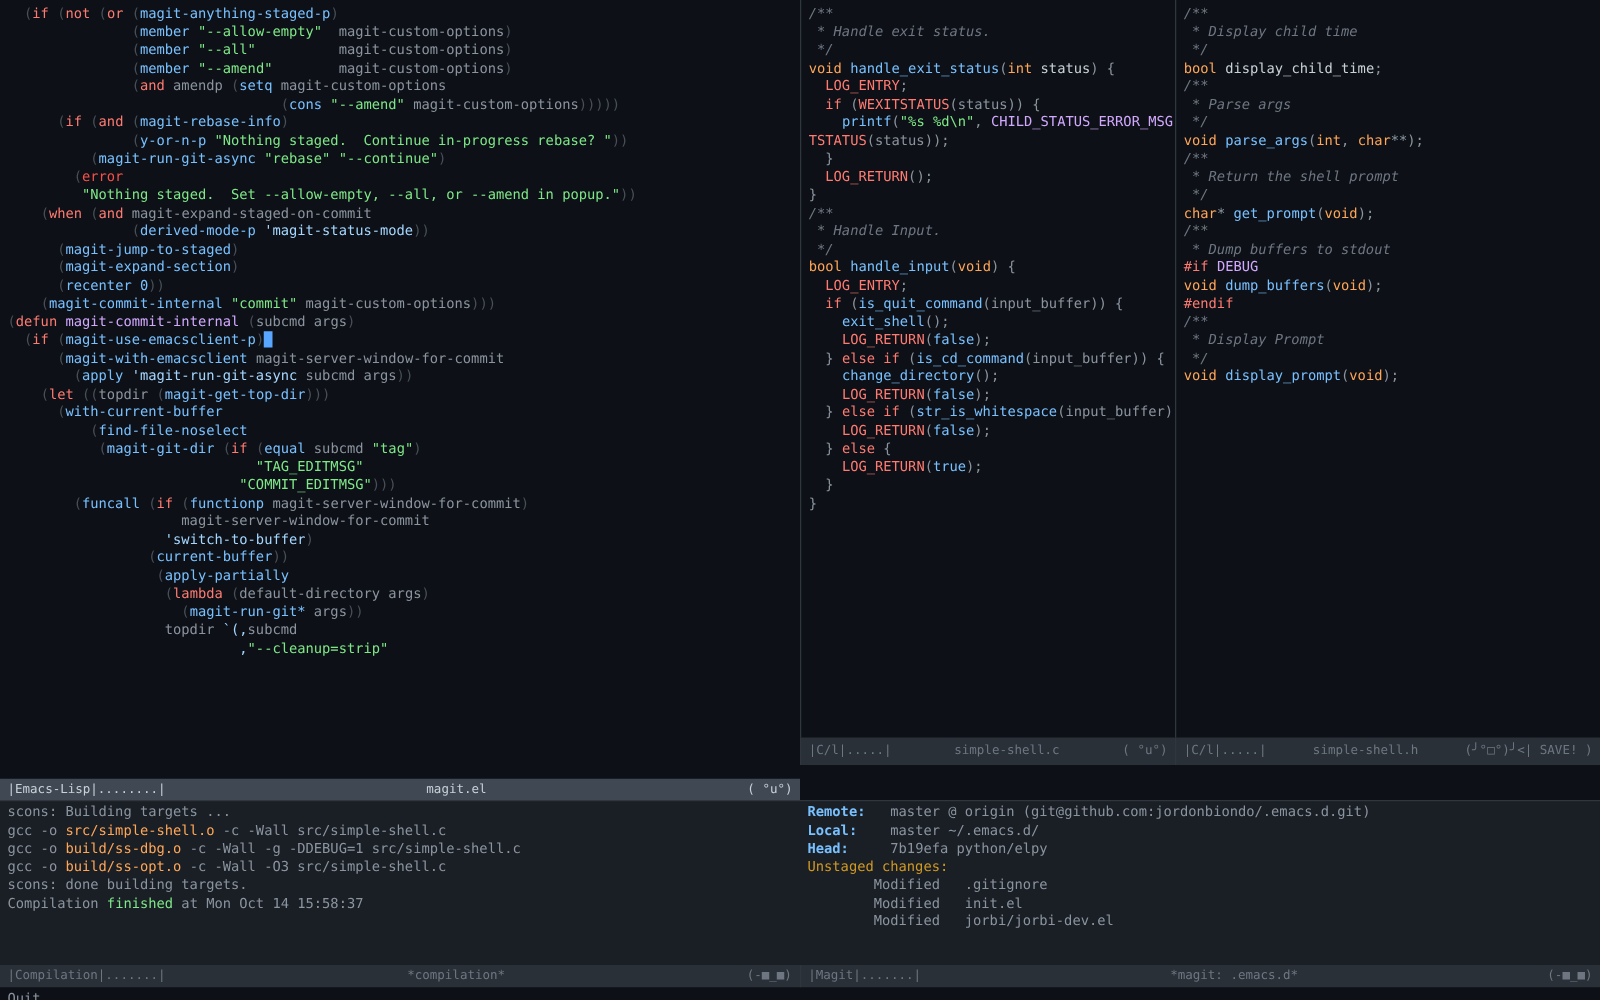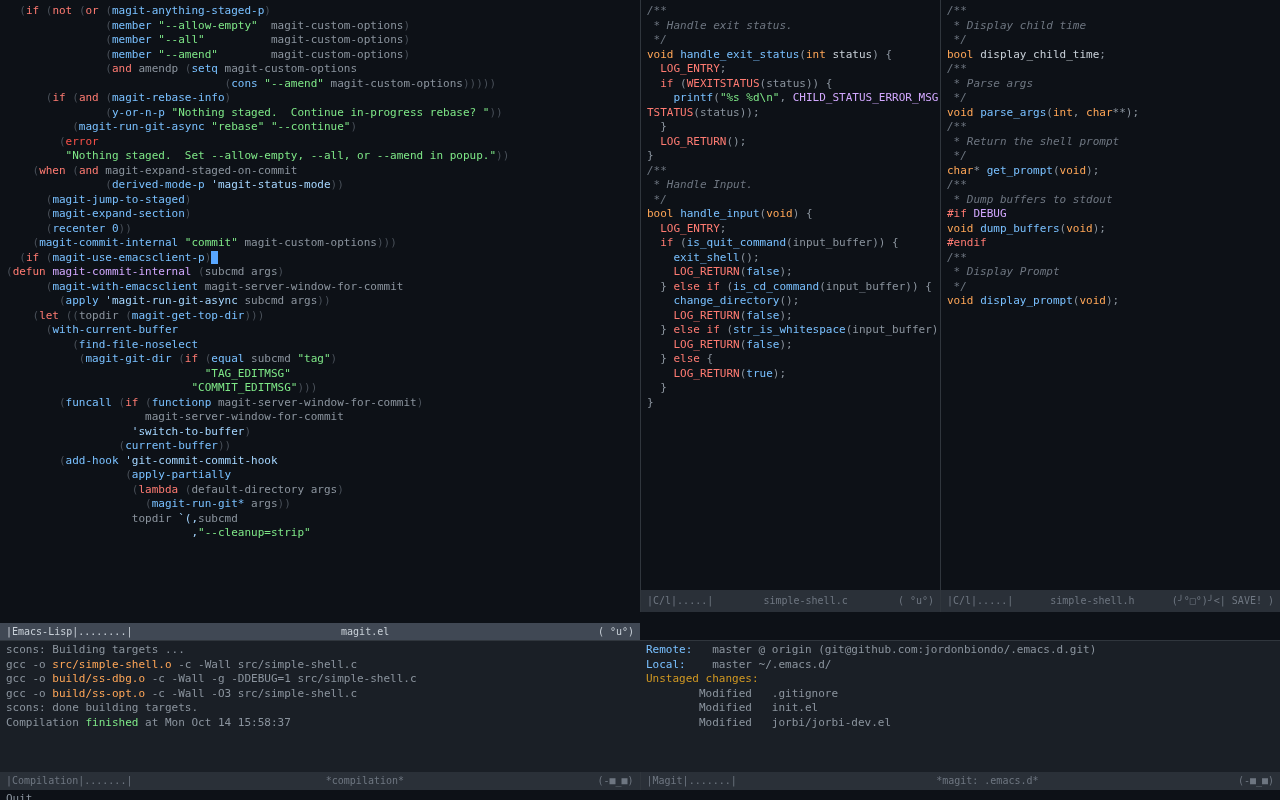--- a/index.html
+++ b/index.html
@@ -53,21 +53,21 @@
 .c-var { color: #c9d1d9; }
 .c-bool { color: #79c0ff; }
 .c-err { color: #f85149; }
 .c-num { color: #79c0ff; }
 .cursor { background: #58a6ff; width: 7px; height: 13px; display: inline-block; vertical-align: middle; }
 .minibuf { background: #0d1117; color: #8b949e; padding: 2px 6px; }
 .tr-c { padding: 4px 6px; overflow: hidden; border-left: 1px solid #30363d; }
 .tr-h { padding: 4px 6px; overflow: hidden; border-left: 1px solid #30363d; }
 .tr-ml1 { grid-column: 1; border-left: 1px solid #30363d; }
 .tr-ml2 { grid-column: 2; border-left: 1px solid #30363d; }
-.status-label { color: #79c0ff; font-weight: normal; }
+.status-label { color: #79c0ff; font-weight: bold; }
 .status-val { color: #8b949e; }
 .sect-head { color: #d29922; }
 </style>
 </head>
 <body>
 
 <div class="container">
   <div class="pane top-left">
     <div id="tl-code">
         <div class="code-line">  <span class="c-paren">(</span><span class="c-kw">if</span> <span class="c-paren">(</span><span class="c-kw">not</span> <span class="c-paren">(</span><span class="c-kw">or</span> <span class="c-paren">(</span><span class="c-fn">magit-anything-staged-p</span><span class="c-paren">)</span></div>
@@ -81,35 +81,34 @@
         <div class="code-line">          <span class="c-paren">(</span><span class="c-fn">magit-run-git-async</span> <span class="c-str">"rebase"</span> <span class="c-str">"--continue"</span><span class="c-paren">)</span></div>
         <div class="code-line">        <span class="c-paren">(</span><span class="c-err">error</span></div>
         <div class="code-line">         <span class="c-str">"Nothing staged.  Set --allow-empty, --all, or --amend in popup."</span><span class="c-paren">))</span></div>
         <div class="code-line">    <span class="c-paren">(</span><span class="c-kw">when</span> <span class="c-paren">(</span><span class="c-kw">and</span> magit-expand-staged-on-commit</div>
         <div class="code-line">               <span class="c-paren">(</span><span class="c-fn">derived-mode-p</span> <span class="c-const">'magit-status-mode</span><span class="c-paren">))</span></div>
         <div class="code-line">      <span class="c-paren">(</span><span class="c-fn">magit-jump-to-staged</span><span class="c-paren">)</span></div>
         <div class="code-line">      <span class="c-paren">(</span><span class="c-fn">magit-expand-section</span><span class="c-paren">)</span></div>
         <div class="code-line">      <span class="c-paren">(</span><span class="c-fn">recenter</span> <span class="c-num">0</span><span class="c-paren">))</span></div>
         <div class="code-line">    <span class="c-paren">(</span><span class="c-fn">magit-commit-internal</span> <span class="c-str">"commit"</span> magit-custom-options<span class="c-paren">)))</span></div>
         <div class="code-line"></div>
+        <div class="code-line"><span class="c-paren">(</span><span class="c-kw">defun</span> <span class="c-def">magit-commit-internal</span> <span class="c-paren">(</span>subcmd args<span class="c-paren">)</span></div>
         <div class="code-line">  <span class="c-paren">(</span><span class="c-kw">if</span> <span class="c-paren">(</span><span class="c-fn">magit-use-emacsclient-p</span><span class="c-paren">)</span><span class="cursor"></span></div>
-        <div class="code-line"><span class="c-paren">(</span><span class="c-kw">defun</span> <span class="c-def">magit-commit-internal</span> <span class="c-paren">(</span>subcmd args<span class="c-paren">)</span></div>
         <div class="code-line">      <span class="c-paren">(</span><span class="c-fn">magit-with-emacsclient</span> magit-server-window-for-commit</div>
         <div class="code-line">        <span class="c-paren">(</span><span class="c-fn">apply</span> <span class="c-const">'magit-run-git-async</span> subcmd args<span class="c-paren">))</span></div>
         <div class="code-line">    <span class="c-paren">(</span><span class="c-kw">let</span> <span class="c-paren">((</span>topdir <span class="c-paren">(</span><span class="c-fn">magit-get-top-dir</span><span class="c-paren">)))</span></div>
         <div class="code-line">      <span class="c-paren">(</span><span class="c-fn">with-current-buffer</span></div>
         <div class="code-line">          <span class="c-paren">(</span><span class="c-fn">find-file-noselect</span></div>
         <div class="code-line">           <span class="c-paren">(</span><span class="c-fn">magit-git-dir</span> <span class="c-paren">(</span><span class="c-kw">if</span> <span class="c-paren">(</span><span class="c-fn">equal</span> subcmd <span class="c-str">"tag"</span><span class="c-paren">)</span></div>
         <div class="code-line">                              <span class="c-str">"TAG_EDITMSG"</span></div>
         <div class="code-line">                            <span class="c-str">"COMMIT_EDITMSG"</span><span class="c-paren">)))</span></div>
         <div class="code-line">        <span class="c-paren">(</span><span class="c-fn">funcall</span> <span class="c-paren">(</span><span class="c-kw">if</span> <span class="c-paren">(</span><span class="c-fn">functionp</span> magit-server-window-for-commit<span class="c-paren">)</span></div>
         <div class="code-line">                     magit-server-window-for-commit</div>
         <div class="code-line">                   <span class="c-const">'switch-to-buffer</span><span class="c-paren">)</span></div>
         <div class="code-line">                 <span class="c-paren">(</span><span class="c-fn">current-buffer</span><span class="c-paren">))</span></div>
-        <div class="code-line">        <span class="c-paren">(</span><span class="c-fn">add-hook</span> <span class="c-const">'git-commit-commit-hook</span></div>
         <div class="code-line">                  <span class="c-paren">(</span><span class="c-fn">apply-partially</span></div>
         <div class="code-line">                   <span class="c-paren">(</span><span class="c-kw">lambda</span> <span class="c-paren">(</span>default-directory args<span class="c-paren">)</span></div>
         <div class="code-line">                     <span class="c-paren">(</span><span class="c-fn">magit-run-git*</span> args<span class="c-paren">))</span></div>
         <div class="code-line">                   topdir <span class="c-const">`(,</span>subcmd</div>
         <div class="code-line">                            <span class="c-const">,</span><span class="c-str">"--cleanup=strip"</span></div>
       </div>
     <div class="modeline modeline-active" style="position:absolute;bottom:0;left:0;right:0;">
       <span class="ml-left">|Emacs-Lisp|........|</span>
       <span class="ml-center">magit.el</span>
       <span class="ml-right">( °u°)</span>
@@ -202,20 +201,21 @@
         <div class="code-line">gcc -o <span class="c-type">build/ss-opt.o</span> -c -Wall -O3 src/simple-shell.c</div>
         <div class="code-line">scons: done building targets.</div>
         <div class="code-line"></div>
         <div class="code-line">Compilation <span class="c-str">finished</span> at Mon Oct 14 15:58:37</div>
       </div>
   </div>
 
   <div class="pane bottom-right">
     <div class="code-line"><span class="status-label">Remote:</span>   <span class="status-val">master @ origin (git@github.com:jordonbiondo/.emacs.d.git)</span></div>
     <div class="code-line"><span class="status-label">Local:</span>    <span class="status-val">master ~/.emacs.d/</span></div>
+    <div class="code-line"><span class="status-label">Head:</span>     <span class="status-val">7b19efa python/elpy</span></div>
     <div class="code-line"></div>
     <div class="code-line"><span class="sect-head">Unstaged changes:</span></div>
     <div id="br-changes">
         <div class="code-line">        Modified   .gitignore</div>
         <div class="code-line">        Modified   init.el</div>
         <div class="code-line">        Modified   jorbi/jorbi-dev.el</div>
       </div>
   </div>
 
   <div class="footer">

